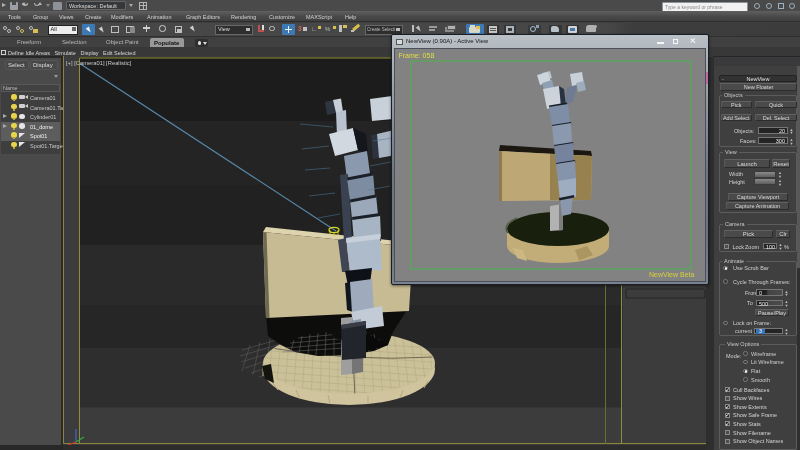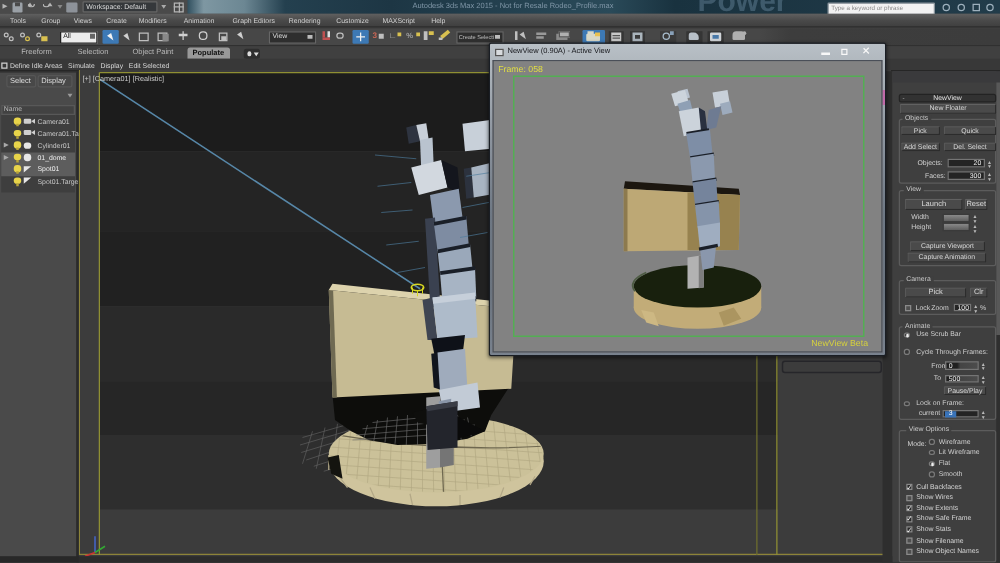--- a/index.html
+++ b/index.html
@@ -3,24 +3,20 @@
 *{margin:0;padding:0;box-sizing:border-box;}
 html,body{width:800px;height:450px;overflow:hidden;background:#2b2b2b;}
 #app{position:absolute;left:0;top:0;width:800px;height:450px;background:#3f3f3f;font-family:"Liberation Sans",sans-serif;color:#ccc;overflow:hidden;}
 .a{position:absolute;}
 .txt{position:absolute;white-space:nowrap;}
 </style></head>
 <body>
 <div id="app">
 
 <div class="a" style="left:0;top:0;width:800px;height:11px;background:#4a4a4a;"></div>
-<div class="a" id="bluebar" style="left:150px;top:0;width:650px;height:11px;background:linear-gradient(90deg,#31505f 0%,#7e97a2 2%,#6c8793 7%,#24404f 12%,#1d3644 25%,#2a4a59 52%,#19323f 60%,#223c4a 100%);overflow:hidden;">
-  <div class="txt" style="left:408px;top:-12px;font-size:24px;font-weight:bold;color:rgba(145,180,205,0.30);">Power</div>
-  <div class="txt" style="left:180px;top:2px;font-size:6px;color:#7f95a6;">Autodesk 3ds Max 2015 - Not for Resale  Rodeo_Profile.max</div>
-</div>
 
 <div class="a" style="left:2px;top:3px;width:0;height:0;border-top:2.5px solid transparent;border-bottom:2.5px solid transparent;border-left:4px solid #b5b5b5;"></div>
 <div class="a" style="left:10px;top:1.5px;width:8px;height:8px;background:#9aa0a6;border-radius:1px;"></div>
 <div class="a" style="left:12px;top:1.5px;width:4px;height:3px;background:#4a4a4a;"></div>
 <div class="a" style="left:22px;top:3px;width:6px;height:3px;border:1.3px solid #b5b5b5;border-top:none;border-radius:0 0 3px 3px;"></div>
 <div class="a" style="left:22px;top:2px;width:0;height:0;border-left:2px solid transparent;border-right:2px solid transparent;border-bottom:3px solid #b5b5b5;"></div>
 <div class="a" style="left:34px;top:3px;width:6px;height:3px;border:1.3px solid #b5b5b5;border-top:none;border-radius:0 0 3px 3px;"></div>
 <div class="a" style="left:38px;top:2px;width:0;height:0;border-left:2px solid transparent;border-right:2px solid transparent;border-bottom:3px solid #b5b5b5;"></div>
 <div class="a" style="left:46px;top:4px;width:0;height:0;border-left:2px solid transparent;border-right:2px solid transparent;border-top:3px solid #888;"></div>
 <div class="a" style="left:53px;top:1.5px;width:9px;height:8px;background:#8d9299;border-radius:1px;"></div>

